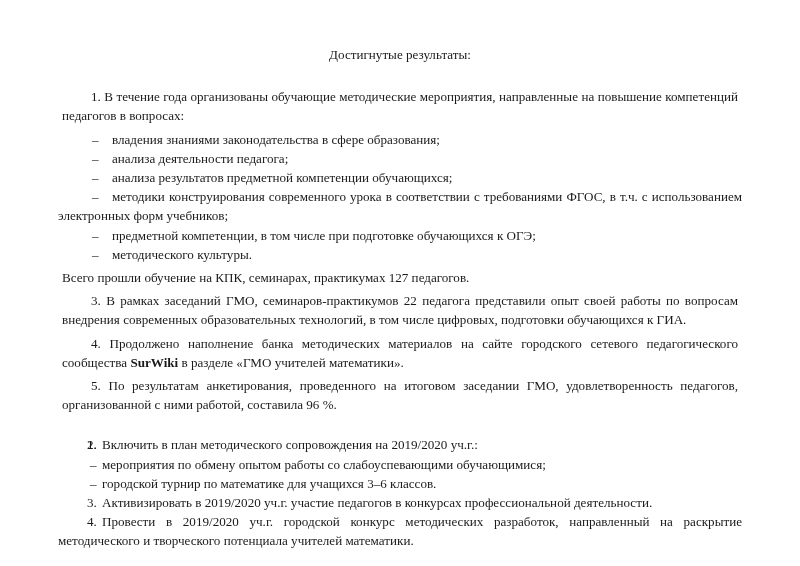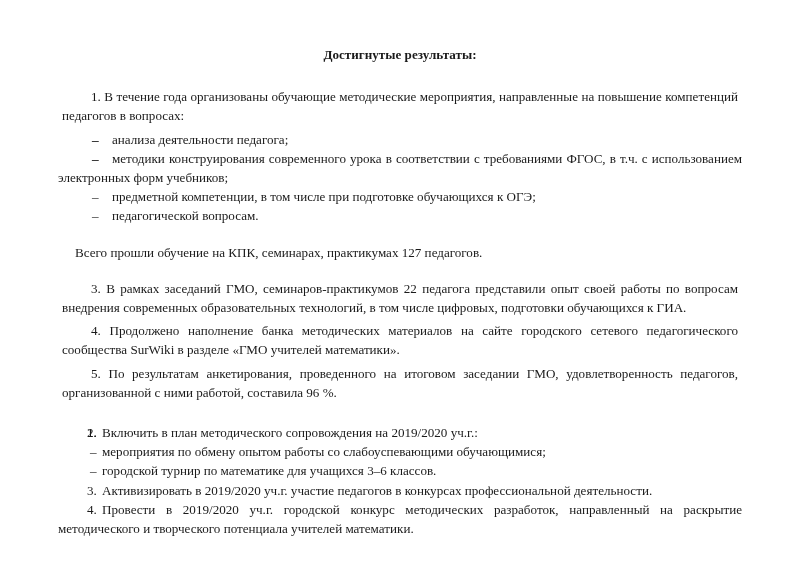--- a/index.html
+++ b/index.html
@@ -26,41 +26,41 @@
   }
 
   .doc-body {
     width: 684px;
     font-size: 13.1px;
     line-height: 19.2px;
   }
 
   .heading {
     text-align: center;
-    font-weight: bold;
+    font-weight: normal;
     font-size: 13.1px;
     line-height: 19.2px;
     margin: 0;
   }
 
   .gap-after-heading { height: 19px; }
   .gap-small { height: 17px; }
 
   
   p.para {
     margin: 4px;
     text-align: justify;
     text-justify: inter-word;
     text-indent: 29px;
     hyphens: none;
   }
 
   
   p.flush {
-    margin: 17px;
+    margin: 4px;
     text-align: justify;
     text-indent: 0;
   }
 
   
   ul.dash-list {
     margin: 0;
     padding: 0;
     list-style: none;
   }
@@ -102,56 +102,56 @@
   
   ol.num-list > li.hang {
     padding-left: 0;
   }
   ol.num-list > li.hang .body {
     display: block;
     text-indent: 44px;
     text-align: justify;
   }
 
-  b.inline-bold { font-weight: normal; }
+  b.inline-bold { font-weight: bold; }
 </style>
 </head>
 <body>
 
 <div class="page">
   <div class="doc-body">
 
     <h1 class="heading">Достигнутые результаты:</h1>
 
     <div class="gap-after-heading"></div>
 
     <p class="para">
       <span>1.</span>
       <span>В течение года организованы обучающие методические мероприятия, направленные на повышение компетенций педагогов в вопросах:</span>
     </p>
 
     <ul class="dash-list">
       <li>
-        <span class="dash">–</span>
+        <span class="dash">–</span><span>владения знаниями законодательства в сфере образования;</span>
       </li>
       <li>
         <span class="dash">–</span><span>анализа деятельности педагога;</span>
       </li>
       <li>
-        <span class="dash">–</span>
+        <span class="dash">–</span><span>анализа результатов предметной компетенции обучающихся;</span>
       </li>
       <li style="padding-left:0;">
         <span class="dash">–</span>
           <span style="display:block; text-indent:54px; text-align:justify;font-family:Liberation Serif, serif;">методики конструирования современного урока в соответствии с требованиями ФГОС, в т.ч. с использованием электронных форм учебников;</span>
       </li>
       <li>
         <span class="dash">–</span><span>предметной компетенции, в том числе при подготовке обучающихся к ОГЭ;</span>
       </li>
       <li>
-        <span class="dash">–</span><span>педагогической вопросам.</span>
+        <span class="dash">–</span><span>методического культуры.</span>
       </li>
     </ul>
 
     <p class="flush">Всего прошли обучение на КПК, семинарах, практикумах 127 педагогов.</p>
 
 
     <p class="para">
       <span>3.</span>
       <span>В рамках заседаний ГМО, семинаров-практикумов 22 педагога представили опыт своей работы по вопросам внедрения современных образовательных технологий, в том числе цифровых, подготовки обучающихся к ГИА.</span>
     </p>

